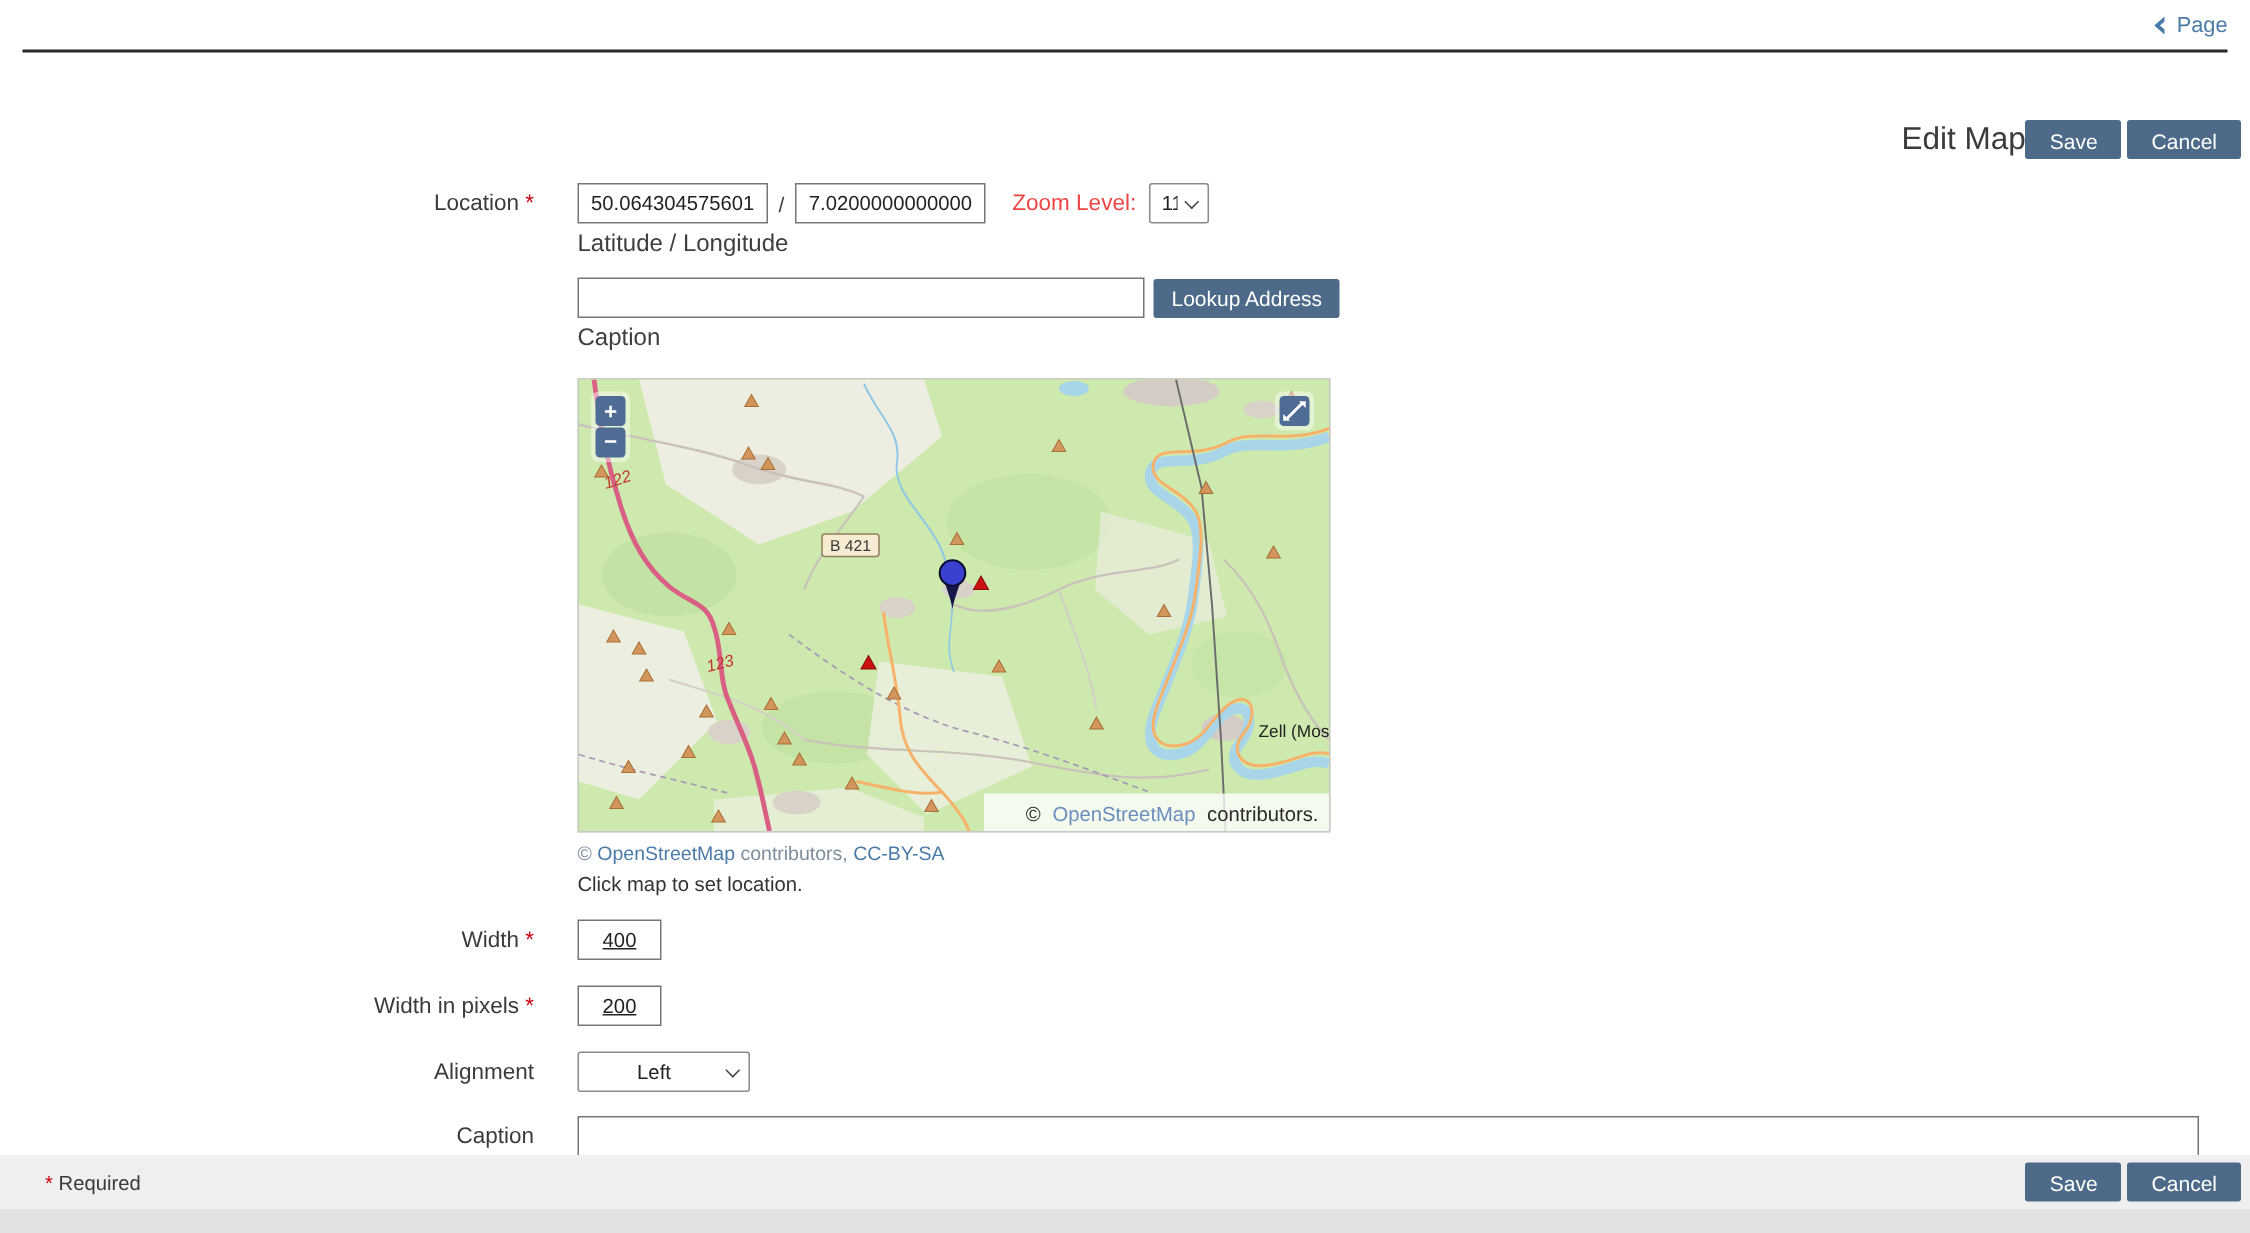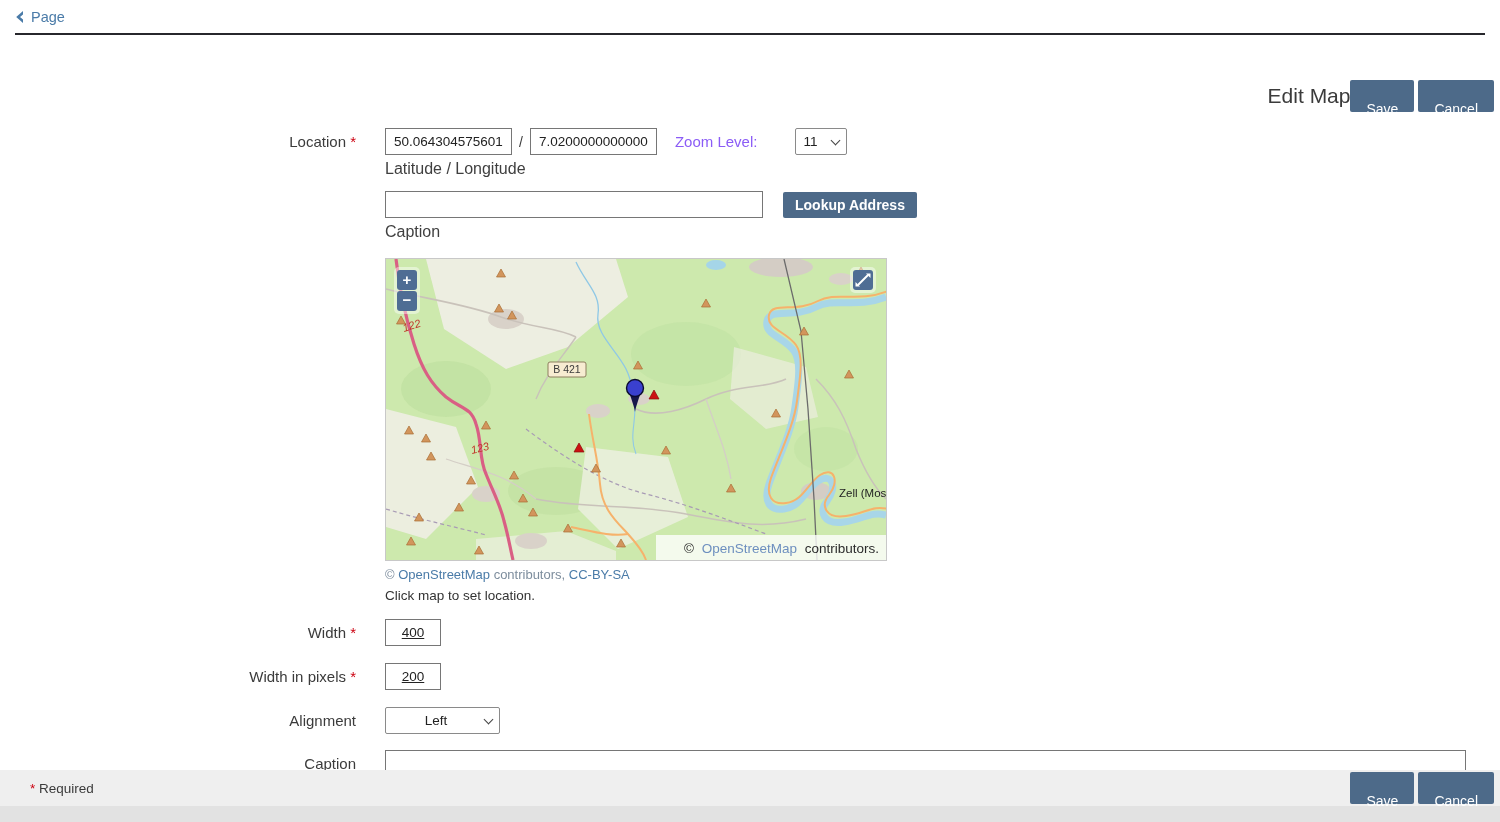--- a/index.html
+++ b/index.html
@@ -1,50 +1,50 @@
 <!DOCTYPE html>
 <html><head>
 <meta charset="utf-8">
 <style>
   * { margin:0; padding:0; box-sizing:border-box; }
   html,body { width:1500px; height:822px; }
   body { font-family:"Liberation Sans", sans-serif; background:#fff; color:#3b3b3b; }
   .page { position:relative; width:1500px; height:822px; overflow:hidden; background:#fff; }
 
   
-  .topbar { height:33px; display:flex; align-items:center; padding:0 15px; }
+  .topbar { height:33px; display:flex; align-items:center; padding:0 15px;justify-content:flex-end; }
   .back-link { display:flex; align-items:center; gap:7px; color:#4a7ba8; font-size:14.5px; text-decoration:none; cursor:pointer; }
   .divider { margin:0 15px; height:2px; background:#27272c; }
 
   
   .header { display:flex; justify-content:flex-end; align-items:center; margin-top:45px; padding:0 6px 0 15px; }
   .header h1 { font-size:21px; font-weight:400; color:#3b3b3b; }
   .btn-group { display:flex; gap:4px; }
-  .btn { background:#4d6a89; color:#fff; border:none; border-radius:2px; height:26px; padding:16px 16px; font-size:14px; font-family:inherit; cursor:pointer; line-height:26px; }
+  .btn { background:#4d6a89; color:#fff; border:none; border-radius:2px; height:26px; padding:1px 16px; font-size:14px; font-family:inherit; cursor:pointer; line-height:26px; }
 
   
   .form { margin-top:16px; }
   .row { display:flex; align-items:flex-start; }
   .label-col { flex:none; width:385px; padding-right:29px; text-align:right; font-size:15px; color:#3b3b3b; line-height:27px; }
   .req { color:#cc0010; }
   .field-col { flex:1; }
   .inline { display:flex; align-items:center; }
   .input { height:27px; border:1px solid #767676; background:#fff; font-size:13.5px; font-family:inherit; color:#222; padding:0 8px; }
   .lat, .lon { width:127px; }
   .sep { margin:0 7px; font-size:14px; }
-  .zoom-label { margin:0 9px 0 18px; font-size:15px; color:#8b5cf6; }
+  .zoom-label { margin:0 9px 0 18px; font-size:15px; color:#ef4444; }
   .select-wrap { position:relative; display:inline-block; }
   select { height:27px; border:1px solid #8a8a8a; border-radius:2px; background:#fff; font-size:13.5px; font-family:inherit; color:#222; padding:0 20px 0 7px; appearance:none; -webkit-appearance:none; }
   .select-wrap::after { content:""; position:absolute; right:8px; top:9px; width:6px; height:6px; border-right:1.7px solid #444; border-bottom:1.7px solid #444; transform:rotate(45deg); pointer-events:none; }
-  .zoom-select { width:52px;margin-left:29px; }
+  .zoom-select { width:40px; }
   .align-select { width:115px;text-align:center; }
   .help { font-size:16px; color:#3f3f3f; margin-top:5px; }
   .mt { margin-top:13px; }
   .address-input { width:378px; }
-  .lookup-btn { margin-left:20px; padding:0 12px;font-weight:bold; }
+  .lookup-btn { margin-left:6px; padding:0 12px; }
 
   
   .map-block { margin-top:17px; }
   .map-frame { width:502px; height:303px; border:1px solid #c8c8c8; position:relative; cursor:crosshair; background:#cde9ad; }
   .map-attrib { font-size:13px; color:#7d8d9d; margin-top:6px; }
   .map-attrib a { color:#4a7ba8; text-decoration:none; cursor:pointer; }
   .map-hint { font-size:13.5px; color:#333; margin-top:6px; }
 
   .num-input { width:56px; text-align:center;text-decoration:underline; }
   .caption-textarea { width:1081px; height:43px; border:1px solid #767676; font-family:inherit; font-size:13.5px; padding:4px 8px; resize:both; }

